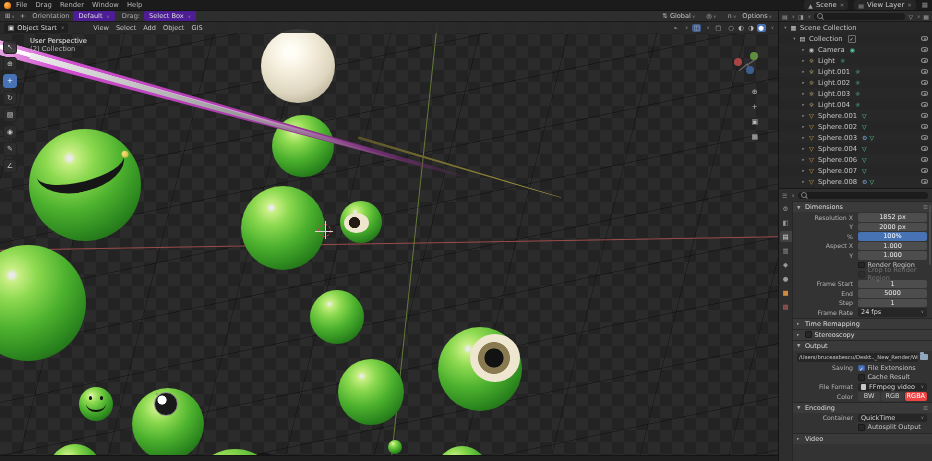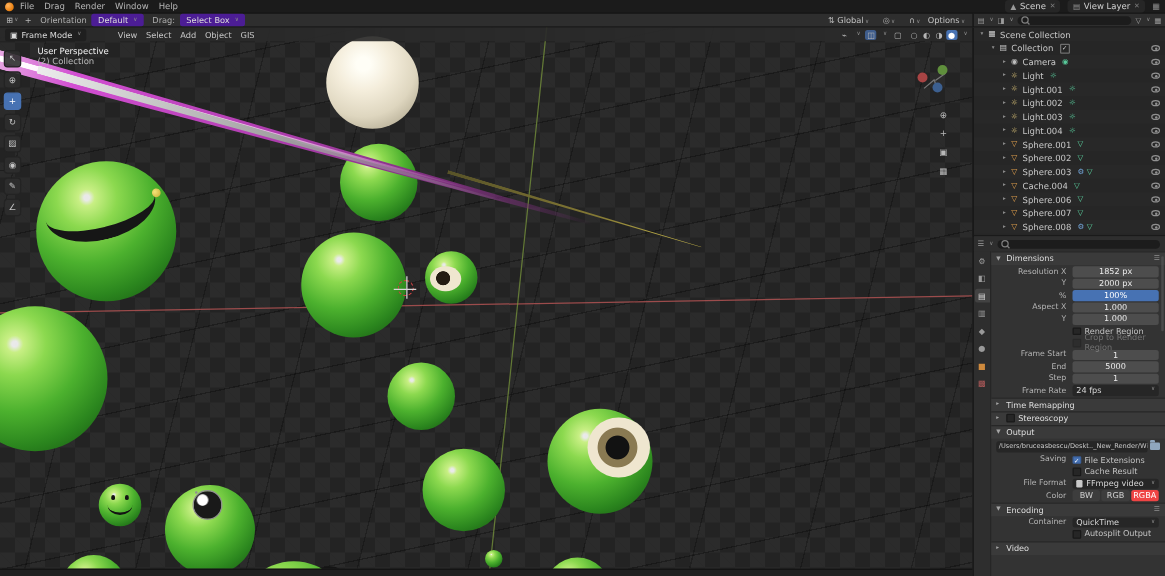--- a/index.html
+++ b/index.html
@@ -354,21 +354,21 @@
           <span style="color: rgb(88, 201, 154);">▽</span>
         </span>
         <span class="ol-eye">
           <span class="eye"></span>
         </span>
       </div>
 
       <div class="ol-row" style="padding-left: 21px;">
         <span class="ol-arrow">▸</span>
         <span class="ol-icon" style="color: rgb(217, 154, 74);">▽</span>
-        <span class="ol-label">Cache.004</span>
+        <span class="ol-label">Sphere.004</span>
         <span class="ol-extras">
           <span style="color: rgb(88, 201, 154);">▽</span>
         </span>
         <span class="ol-eye">
           <span class="eye"></span>
         </span>
       </div>
 
       <div class="ol-row" style="padding-left: 21px;">
         <span class="ol-arrow">▸</span>
@@ -448,21 +448,21 @@
     <div class="streak streak-pink"></div>
     <div class="streak streak-core"></div>
     <div class="streak streak-silver"></div>
     <div class="streak streak-tail"></div>
 
     <div class="cursor3d"></div>
 
     <div class="vp-header">
       <span class="vp-mode">
         <span>▣</span>
-        <span>Frame Mode</span>
+        <span>Object Start</span>
         <span class="caret-s">∨</span>
       </span>
       <div class="vp-menus">
 
       <span class="menu-item">View</span>
           <span class="menu-item">Select</span>
           <span class="menu-item">Add</span>
           <span class="menu-item">Object</span>
           <span class="menu-item">GIS</span>
         </div>

